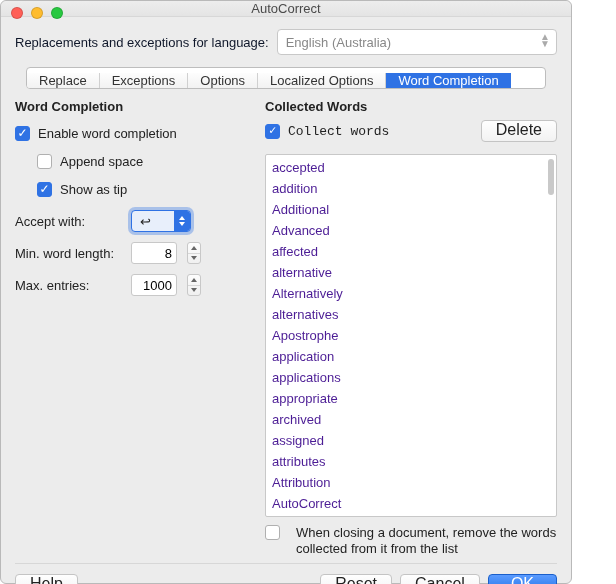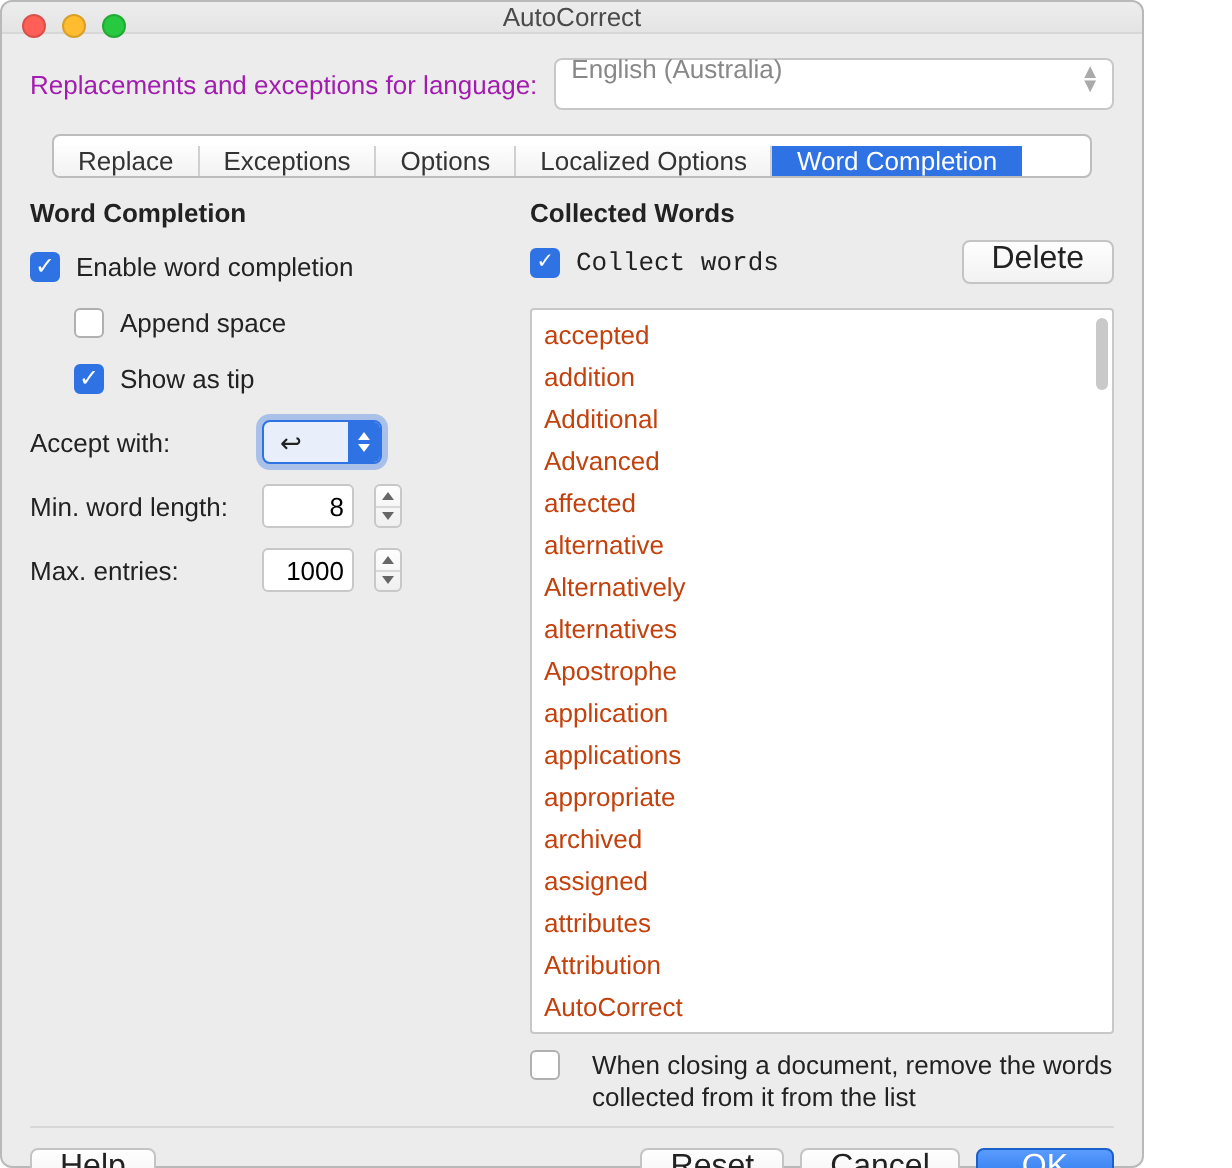--- a/index.html
+++ b/index.html
@@ -31,24 +31,24 @@
     border-bottom: 1px solid #d7d7d7;
     background: linear-gradient(#ededed,#e4e4e4);
     border-radius: 6px 6px 0 0;
   }
   .traffic { display: flex; gap: 8px; position: absolute; left: 10px; top: 6px;}
   .dot { width: 12px; height: 12px; border-radius: 50%; border: 0.5px solid rgba(0,0,0,0.15);}
   .dot.red { background:#ff5f57;} .dot.yel{background:#febc2e;} .dot.grn{background:#28c840;}
   .title { flex:1; text-align:center; font-size:13px; color:#4a4a4a;}
   .content { padding: 12px 14px 10px 14px; flex:1; display:flex; flex-direction:column; }
   .langrow { display:flex; align-items:center; gap:8px; margin-bottom:12px;}
-  .langlabel { color:#a21caf; font-size:13px; }
+  .langlabel { color:#0f172a; font-size:13px; }
   .langselect {
     flex:1; height:22px; background:#fff; border:1px solid #c8c8c8; border-radius:4px;
-    display:flex; align-items:flex-end; padding:12px 8px; color:#888; position:relative;
+    display:flex; align-items:center; padding:12px 8px; color:#888; position:relative;
   }
   .langselect .chev { position:absolute; right:6px; top:3px; font-size:10px; color:#aaa; line-height:7px;}
   .tabs {
     display:flex; height:22px; margin:0 auto 10px auto; border:1px solid #bdbdbd;
     border-radius:4px; overflow:hidden; background:#fff; width:520px;align-items:flex-end;
   }
   .tab {
     padding:0 12px; display:flex; align-items:center; font-size:13px; color:#333;
     border-right:1px solid #d0d0d0; background:linear-gradient(#fdfdfd,#f2f2f2);
     cursor:default;
@@ -94,21 +94,21 @@
   .stepper div:last-child::before{border-top:4px solid #666;}
   .deletebtn, .btn {
     height:22px; padding:0 14px; border:1px solid #c4c4c4; border-radius:4px;
     background:linear-gradient(#fefefe,#f2f2f2); font-size:16px; display:flex;
     align-items:flex-start; cursor:default;
   }
   .listbox {
     flex:1; background:#fff; border:1px solid #c8c8c8; border-radius:2px;
     margin-top:6px; overflow:hidden; position:relative; height:310px;
   }
-  .listinner { padding:2px 6px; line-height:21px; font-size:13px; color:#c2410c; }
+  .listinner { padding:2px 6px; line-height:21px; font-size:13px; color:#4c1d95; }
   .listinner div{white-space:nowrap;}
   .scroll { position:absolute; right:2px; top:4px; width:6px; height:36px; background:#c9c9c9; border-radius:3px;}
   .footer {
     display:flex; align-items:center; padding-top:10px; gap:8px;
     border-top:1px solid #d7d7d7; margin-top:6px;
   }
   .footer .spacer{flex:1;}
   .btn.primary { background:linear-gradient(#5a9bff,#1f6fe5); border-color:#1a5fca; color:#fff; padding:0 22px;}
   .closingrow { display:flex; gap:8px; margin-top:8px; align-items:flex-start; }
   .toprow { display:flex; align-items:center; justify-content:space-between; }

